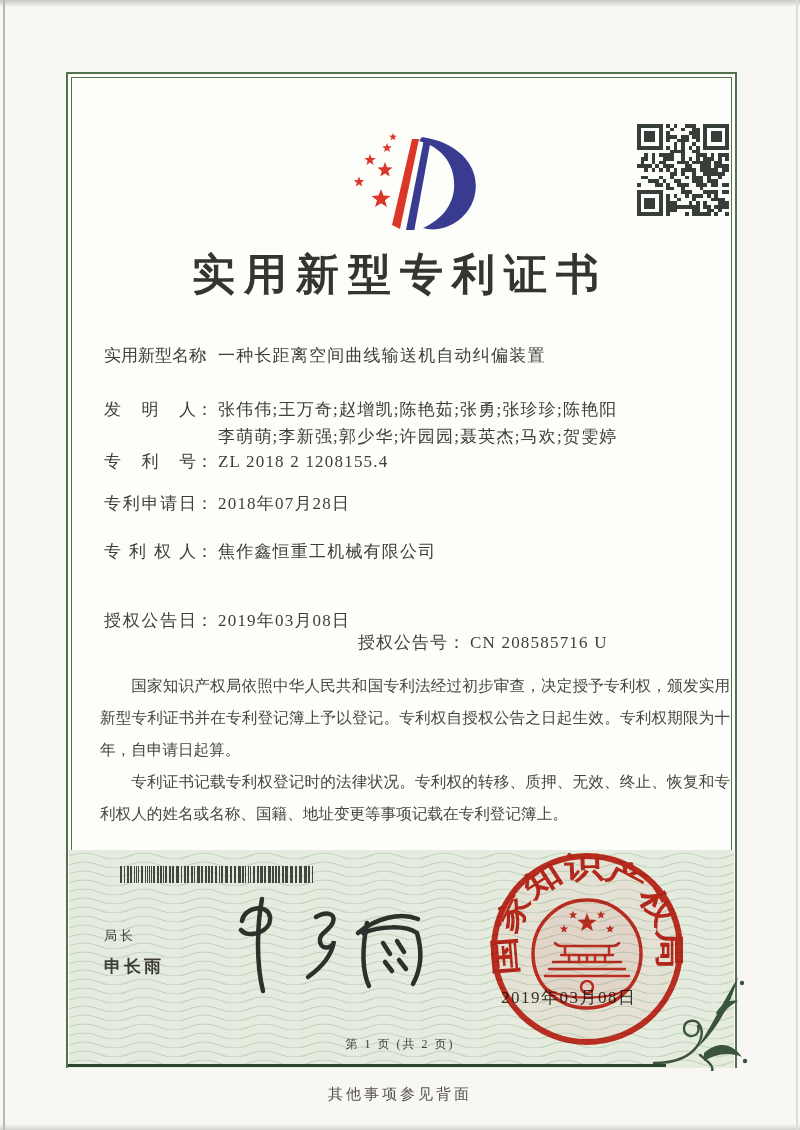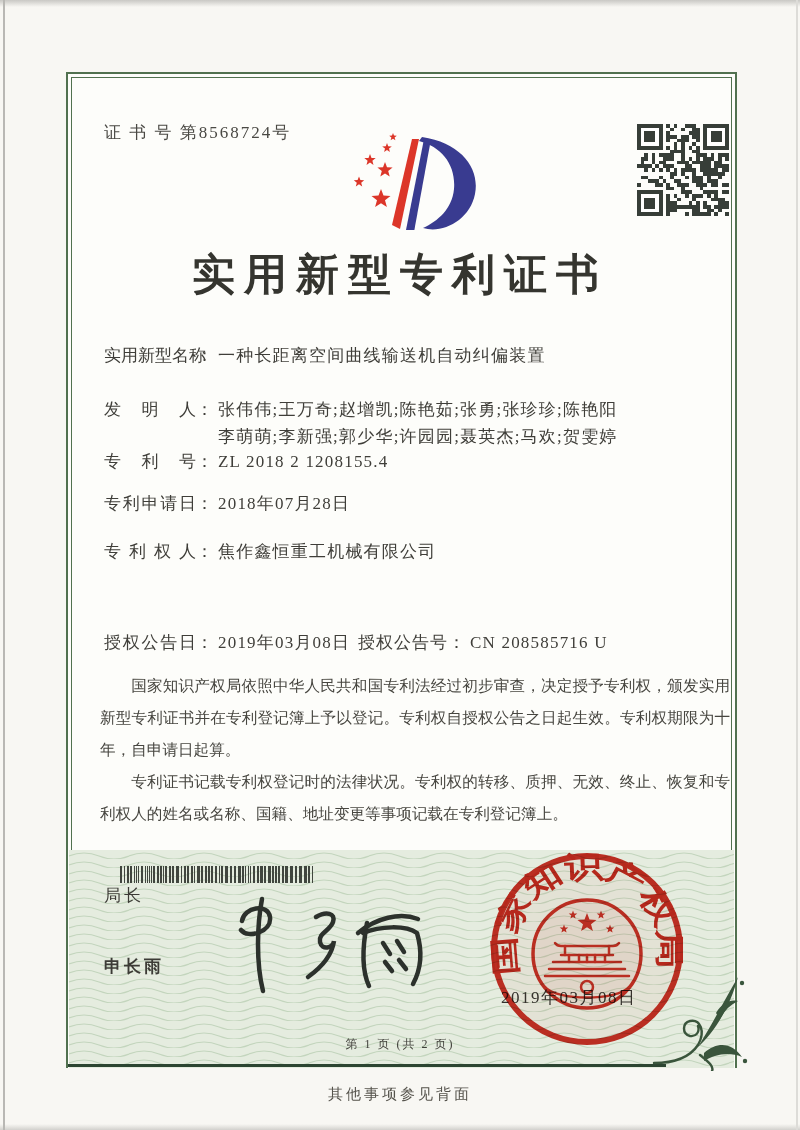--- a/index.html
+++ b/index.html
@@ -52,21 +52,21 @@
   .paras p { text-indent:2em; }
 
   .panel {
     left:69px; top:850px; width:665px; height:218px;
     background:#e5ecdf;
   }
   .waves { position:absolute; left:0; top:0; width:100%; height:100%; }
 
   .barcode { left:120px; top:866px; width:195px; height:17px; }
 
-  .director-title { left:104px; top:884px; font-size:17px; letter-spacing:3px; color:#3c3b36;text-align:center; }
+  .director-title { left:104px; top:927px; font-size:13px; letter-spacing:3px; color:#3c3b36;text-align:center; }
   .director-name  { left:104px; top:955px; font-size:17px; letter-spacing:3px; color:#3c3b36;font-weight:bold; }
   .signature { left:224px; top:891px; width:218px; height:108px; }
 
   .seal { left:487px; top:849px; width:200px; height:200px; mix-blend-mode:multiply; z-index:5; }
   .seal-date { left:501px; top:986px; font-size:17px; letter-spacing:1.5px; color:#35332e; z-index:4; }
 
   .page-indicator { left:0; right:0; top:1036px; text-align:center; font-size:12px; letter-spacing:2px; color:#3f3e39; }
   .bottom-line { left:68px; top:1064px; width:598px; height:3px; background:#2c4531; }
   .ornament { left:652px; top:973px; width:98px; height:98px; }
 
@@ -87,21 +87,20 @@
     <svg class="waves" xmlns="http://www.w3.org/2000/svg">
       <defs>
         <pattern id="wv" width="60" height="9" patternUnits="userSpaceOnUse">
           <path d="M0,6 Q15,0 30,6 T60,6" fill="none" stroke="#c3d5bd" stroke-width="1.2"></path>
         </pattern>
       </defs>
       <rect width="100%" height="100%" fill="url(#wv)"></rect>
     </svg>
   </div>
 
-  <div class="abs cert-no">证 书 号 第8568724号</div>
 
   <svg class="abs logo" viewBox="0 0 150 112" xmlns="http://www.w3.org/2000/svg">
     <path d="M92,20 C132,26 150,52 145,77 C140,103 113,117 93,111 C108,104 122,92 124,72 C126,48 112,30 89,24 Z" fill="#393b90"></path>
     <polygon points="82,22 89,22 70,112 62,108" fill="#dc3629"></polygon>
     <polygon points="94,22 101,22 84,115 76,113" fill="#393b90"></polygon>
     <g id="logo-stars" fill="#dc3629">
         <polygon points="51.0,72.0 53.5,78.6 60.5,78.9 55.0,83.3 56.9,90.1 51.0,86.2 45.1,90.1 47.0,83.3 41.5,78.9 48.5,78.6"></polygon>
         <polygon points="55.0,45.0 57.0,50.3 62.6,50.5 58.2,54.0 59.7,59.5 55.0,56.4 50.3,59.5 51.8,54.0 47.4,50.5 53.0,50.3"></polygon>
         <polygon points="40.0,37.0 41.5,41.0 45.7,41.1 42.4,43.8 43.5,47.9 40.0,45.5 36.5,47.9 37.6,43.8 34.3,41.1 38.5,41.0"></polygon>
         <polygon points="29.0,59.5 30.4,63.1 34.2,63.3 31.2,65.7 32.2,69.4 29.0,67.3 25.8,69.4 26.8,65.7 23.8,63.3 27.6,63.1"></polygon>
@@ -364,21 +363,21 @@
   </div>
   <div class="abs field" style="top:450px">
     <span class="flabel">专利号</span><span class="fcolon">：</span><span class="fvalue">ZL 2018 2 1208155.4</span>
   </div>
   <div class="abs field" style="top:492px">
     <span class="flabel">专利申请日</span><span class="fcolon">：</span><span class="fvalue">2018年07月28日</span>
   </div>
   <div class="abs field" style="top:540px">
     <span class="flabel">专利权人</span><span class="fcolon">：</span><span class="fvalue">焦作鑫恒重工机械有限公司</span>
   </div>
-  <div class="abs field" style="top:631px">
+  <div class="abs field" style="top:609px">
     <span class="flabel">授权公告日</span><span class="fcolon">：</span><span class="fvalue">2019年03月08日</span>
   </div>
   <div class="abs field grant2" style="top:631px">
     <span class="flabel auto">授权公告号</span><span class="fcolon">：</span><span class="fvalue">CN 208585716 U</span>
   </div>
 
   <div class="abs paras">
     <p>国家知识产权局依照中华人民共和国专利法经过初步审查，决定授予专利权，颁发实用新型专利证书并在专利登记簿上予以登记。专利权自授权公告之日起生效。专利权期限为十年，自申请日起算。</p>
     <p>专利证书记载专利权登记时的法律状况。专利权的转移、质押、无效、终止、恢复和专利权人的姓名或名称、国籍、地址变更等事项记载在专利登记簿上。</p>
   </div>

